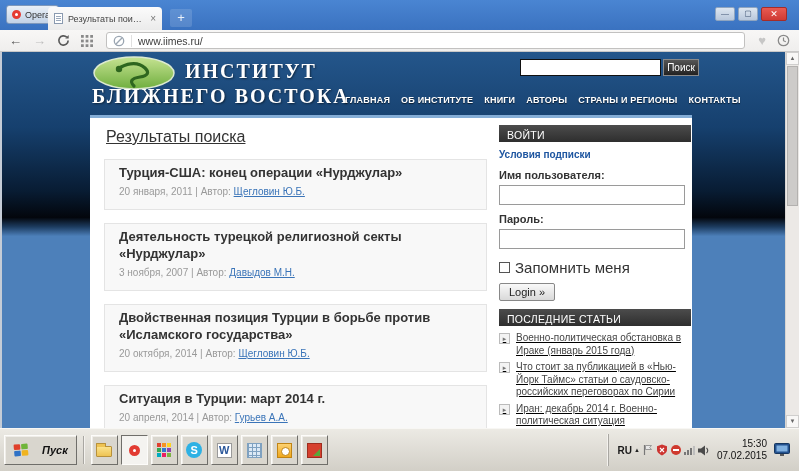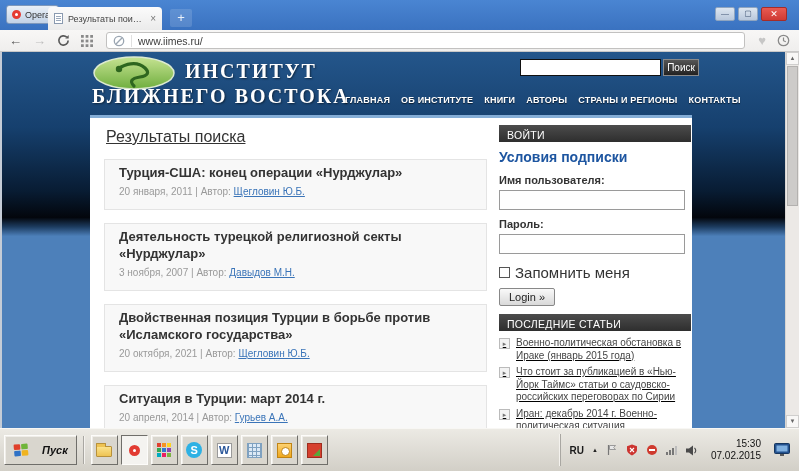--- a/index.html
+++ b/index.html
@@ -46,21 +46,21 @@
   .card{position:absolute;left:88px;top:63px;width:602px;height:313px;background:#fff;border-top:3px solid #84add6;overflow:hidden;}
   .results{position:absolute;left:14px;top:6px;width:383px;}
   .results-heading{font-size:16px;color:#333;text-decoration:underline;margin:4px 0 12px 2px;font-weight:normal;}
   .article{background:#f8f8f8;border:1px solid #e4e4e4;padding:4px 14px 12px;margin-bottom:9px;margin-top:13px;}
   .article-title{font-size:13px;font-weight:bold;color:#333;line-height:17px;display:block;text-decoration:none;}
   .article-meta{margin-top:5px;font-size:10px;color:#999;}
   .author-link{color:#3a74b8;text-decoration:underline;}
 
   .sidebar{position:absolute;left:409px;top:7px;width:192px;}
   .side-hdr{background:linear-gradient(#4c4c4c,#2e2e2e);color:#fff;font-size:10.5px;font-weight:normal;letter-spacing:.3px;padding:4px 8px 3px;height:17px;}
-  .subscribe{color:#1d55a0;font-weight:bold;font-size:14px;margin:7px 0 6px;display:inline-block;text-decoration:none;}
+  .subscribe{color:#1d55a0;font-weight:bold;font-size:10px;margin:7px 0 6px;display:inline-block;text-decoration:none;}
   .field-label{font-size:11px;font-weight:bold;color:#333;margin:3px 0 4px;}
   .side-input{width:186px;height:20px;border:1px solid #9a9a9a;background:#fff;margin-bottom:5px;font-size:11px;padding:0 3px;}
   .remember{display:flex;align-items:center;gap:5px;margin:5px 0 6px;font-size:15px;color:#333;}
   .checkbox{width:11px;height:11px;border:1px solid #555;background:#fff;flex:none;}
   .login-btn{font-size:11px;color:#222;background:linear-gradient(#f9f9f9,#d9d9d9);border:1px solid #888;border-radius:2px;padding:2px 9px;margin-bottom:8px;font-family:"Liberation Sans",sans-serif;}
   .latest{margin-top:6px;text-decoration:underline;}
   .latest-item{display:flex;gap:6px;margin-bottom:4px;}
   .bullet{flex:none;width:11px;height:11px;border:1px solid #bbb;background:#f3f3f3;font-size:7px;line-height:10px;text-align:center;color:#777;margin-top:1px;}
   .latest-text{font-size:10px;color:#444;line-height:12.5px;}
 
@@ -89,21 +89,21 @@
   .app-skype::before{content:"S";}
   .app-word{width:15px;height:15px;background:#fff;border:1px solid #9a9a9a;color:#2b579a;font-weight:bold;font-size:11px;line-height:13px;text-align:center;}
   .app-word::before{content:"W";}
   .app-calculator{width:15px;height:15px;background:#dce9f5;border:1px solid #7fa1c0;
     background-image:linear-gradient(#7fa1c0 1px,transparent 1px),linear-gradient(90deg,#7fa1c0 1px,transparent 1px);background-size:4px 4px;background-position:0 3px;}
   .app-outlook{width:15px;height:15px;background:linear-gradient(#fdd272,#f0a81c);border:1px solid #c08415;position:relative;}
   .app-outlook::before{content:"";position:absolute;left:3px;top:3px;width:7px;height:7px;background:#fff;border:1px solid #c08415;border-radius:50%;}
   .app-reader{width:15px;height:15px;background:#d6402e;border:1px solid #9e2c1e;position:relative;}
   .app-reader::before{content:"";position:absolute;right:1px;bottom:1px;width:0;height:0;border-left:7px solid transparent;border-bottom:7px solid #58a839;}
 
-  .tray{margin-left:auto;display:flex;align-items:center;gap:8px;height:32px;padding:0 3px 0 9px;border-left:1px solid #a9a7a2;box-shadow:-1px 0 0 #f4f2ee;}
+  .tray{margin-left:auto;display:flex;align-items:center;gap:2px;height:32px;padding:0 3px 0 9px;border-left:1px solid #a9a7a2;box-shadow:-1px 0 0 #f4f2ee;}
   .tray-lang{font-size:10px;font-weight:bold;color:#1a1a1a;}
   .tray-expand{font-size:6px;color:#222;}
   .tray-ic{display:flex;align-items:center;}
   .tray-clock{text-align:right;font-size:10px;color:#111;line-height:12px;margin:0 3px 0 5px;white-space:nowrap;}
   .show-desktop{width:20px;height:30px;display:flex;align-items:center;justify-content:center;}
 </style>
 </head>
 <body>
 
 <div class="screen">
@@ -202,21 +202,21 @@
             <div class="article">
               <a class="article-title">Турция-США: конец операции «Нурджулар»</a>
               <div class="article-meta"><span>20 января, 2011 | Автор: </span><a class="author-link">Щегловин Ю.Б.</a></div>
             </div>
             <div class="article">
               <a class="article-title">Деятельность турецкой религиозной секты «Нурджулар»</a>
               <div class="article-meta"><span>3 ноября, 2007 | Автор: </span><a class="author-link">Давыдов М.Н.</a></div>
             </div>
             <div class="article">
               <a class="article-title">Двойственная позиция Турции в борьбе против «Исламского государства»</a>
-              <div class="article-meta"><span>20 октября, 2021 | Автор: </span><a class="author-link">Щегловин Ю.Б.</a></div>
+              <div class="article-meta"><span>20 октября, 2014 | Автор: </span><a class="author-link">Щегловин Ю.Б.</a></div>
             </div>
             <div class="article">
               <a class="article-title">Ситуация в Турции: март 2014 г.</a>
               <div class="article-meta"><span>20 апреля, 2014 | Автор: </span><a class="author-link">Гурьев А.А.</a></div>
             </div>
           </div>
       </div>
 
       <div class="sidebar">
         <div class="side-hdr">ВОЙТИ</div>

